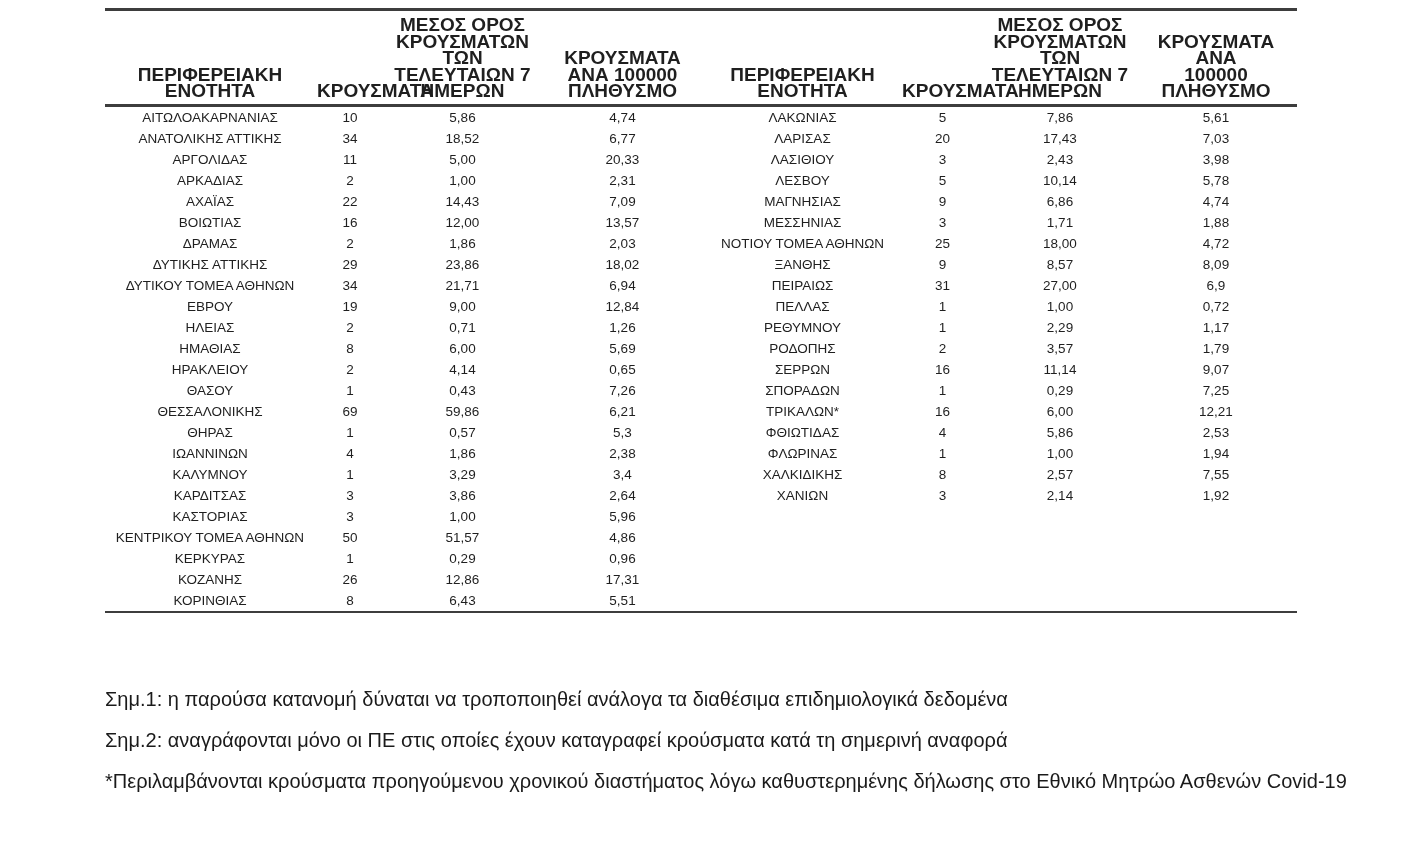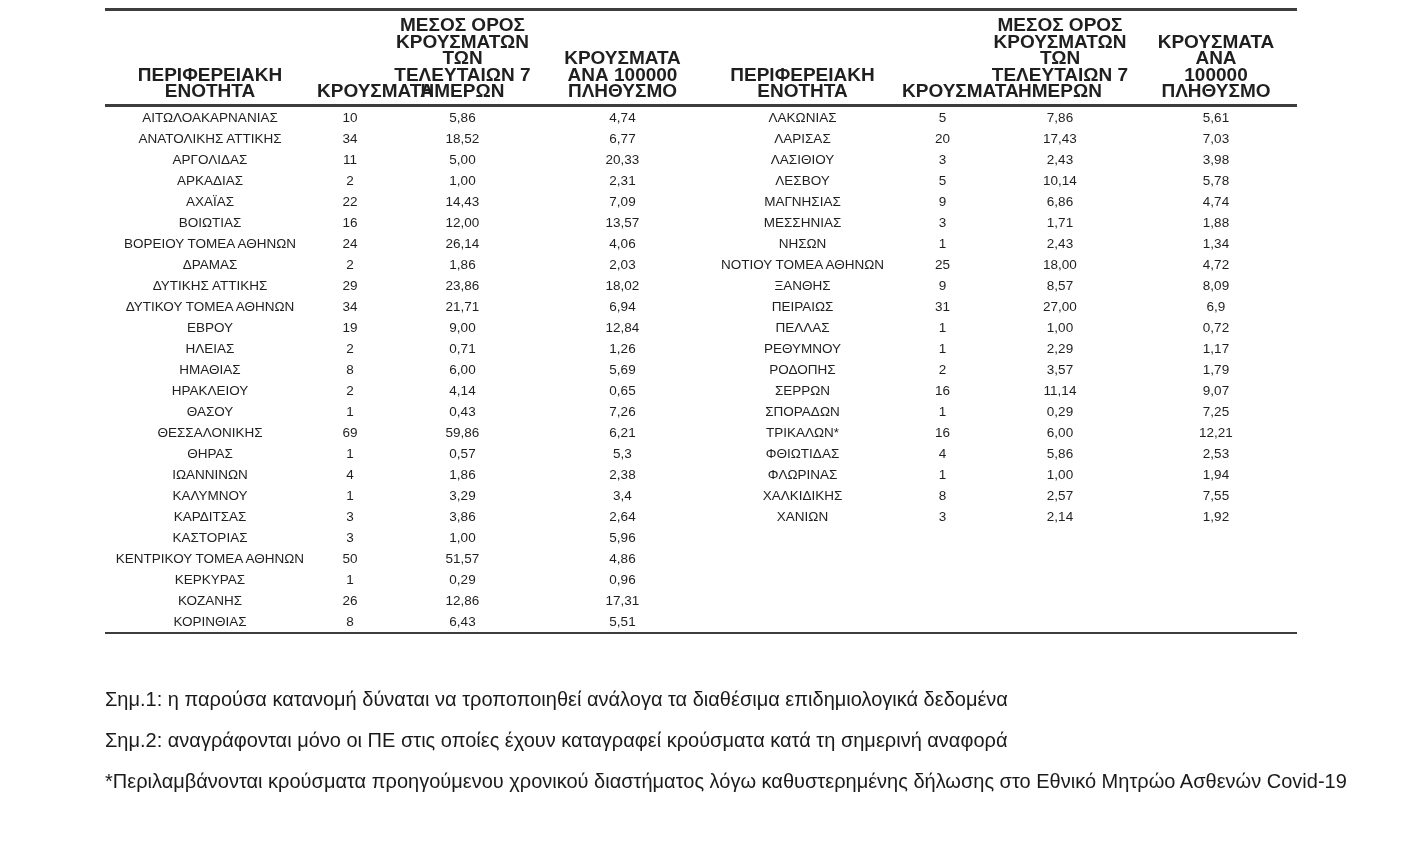--- a/index.html
+++ b/index.html
@@ -124,30 +124,20 @@
           <td>ΒΟΙΩΤΙΑΣ</td>
           <td>16</td>
           <td>12,00</td>
           <td>13,57</td>
           <td>ΜΕΣΣΗΝΙΑΣ</td>
           <td>3</td>
           <td>1,71</td>
           <td>1,88</td>
         </tr>
         <tr>
-          <td>ΒΟΡΕΙΟΥ ΤΟΜΕΑ ΑΘΗΝΩΝ</td>
-          <td>24</td>
-          <td>26,14</td>
-          <td>4,06</td>
-          <td>ΝΗΣΩΝ</td>
-          <td>1</td>
-          <td>2,43</td>
-          <td>1,34</td>
-        </tr>
-        <tr>
           <td>ΔΡΑΜΑΣ</td>
           <td>2</td>
           <td>1,86</td>
           <td>2,03</td>
           <td>ΝΟΤΙΟΥ ΤΟΜΕΑ ΑΘΗΝΩΝ</td>
           <td>25</td>
           <td>18,00</td>
           <td>4,72</td>
         </tr>
         <tr>

